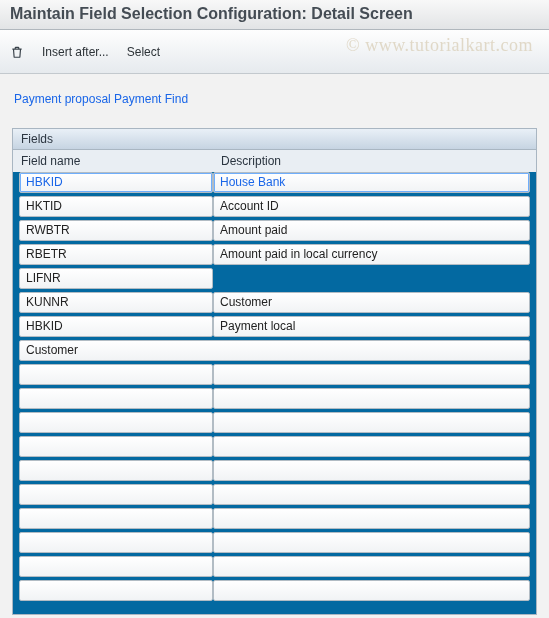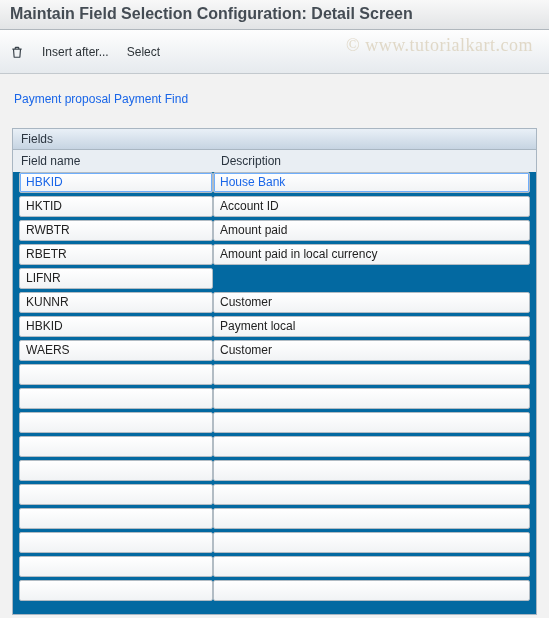--- a/index.html
+++ b/index.html
@@ -161,21 +161,20 @@
       </div>
       <div class="row">
         <div class="cell c1">KUNNR</div>
         <div class="cell c2">Customer</div>
       </div>
       <div class="row">
         <div class="cell c1">HBKID</div>
         <div class="cell c2">Payment local</div>
       </div>
       <div class="row">
-        <div class="cell c1">WAERS</div>
         <div class="cell c2">Customer</div>
       </div>
       <div class="row">
         <div class="cell c1"></div>
         <div class="cell c2"></div>
       </div>
       <div class="row">
         <div class="cell c1"></div>
         <div class="cell c2"></div>
       </div>

